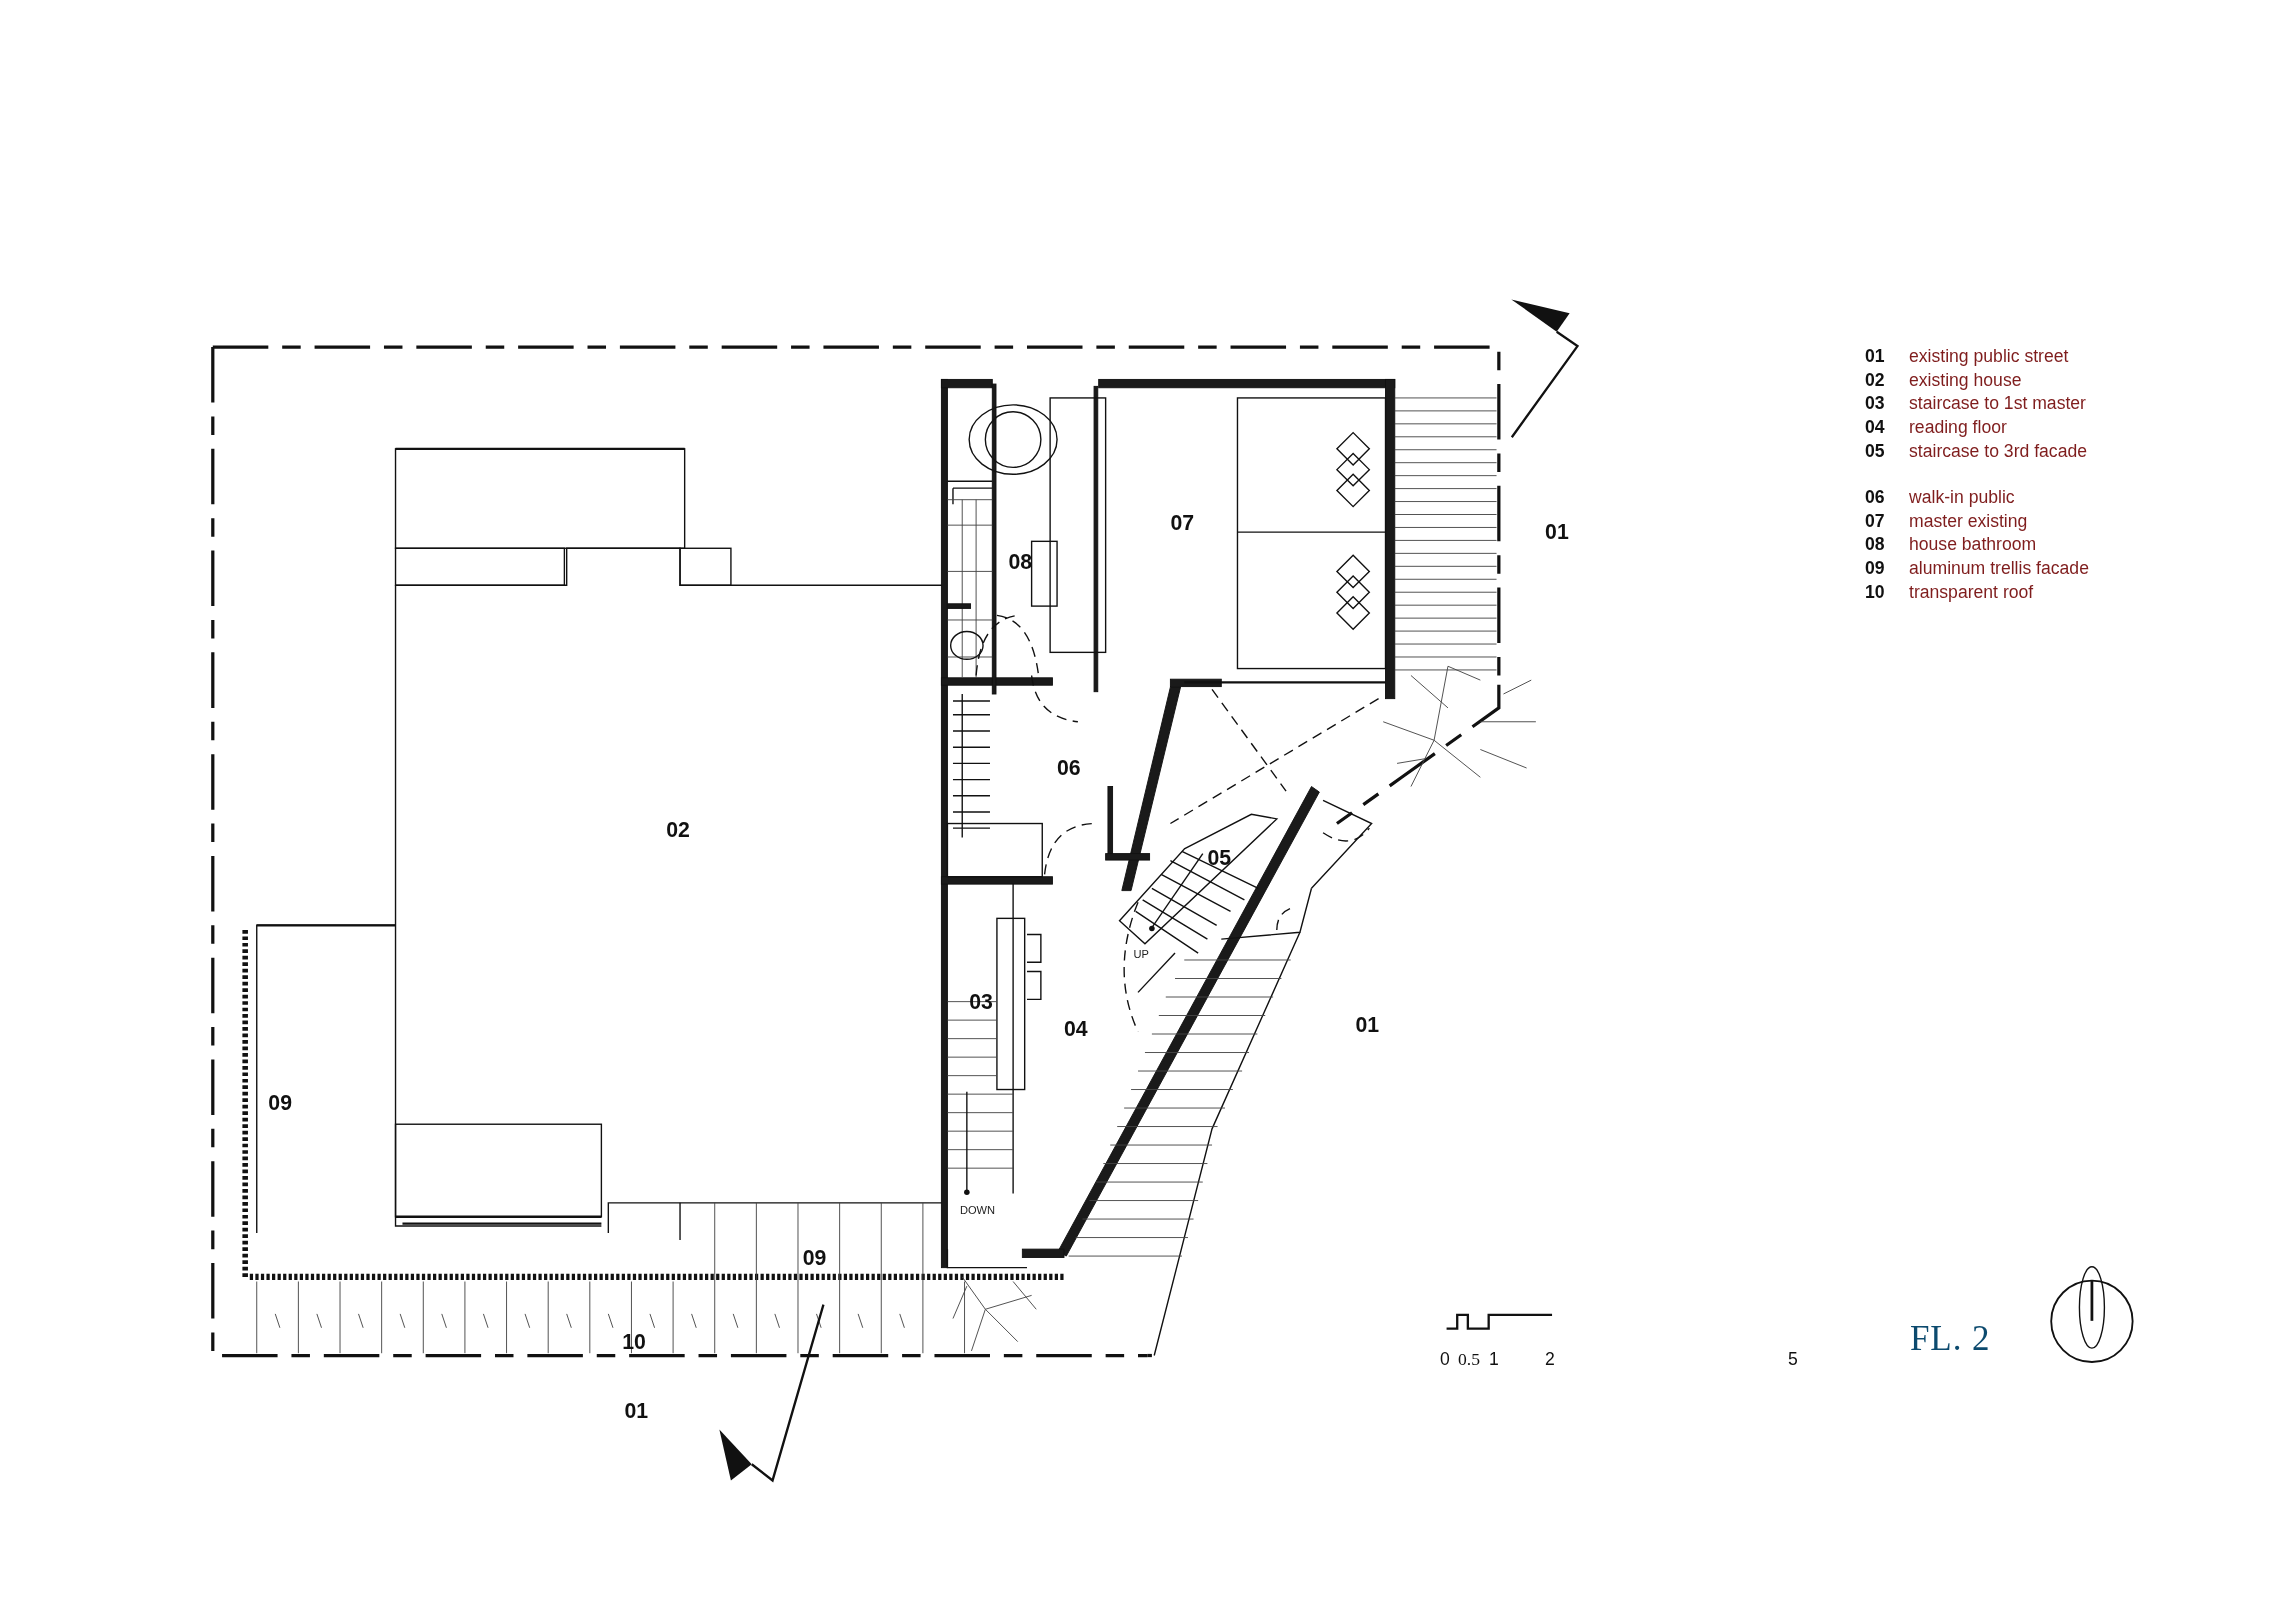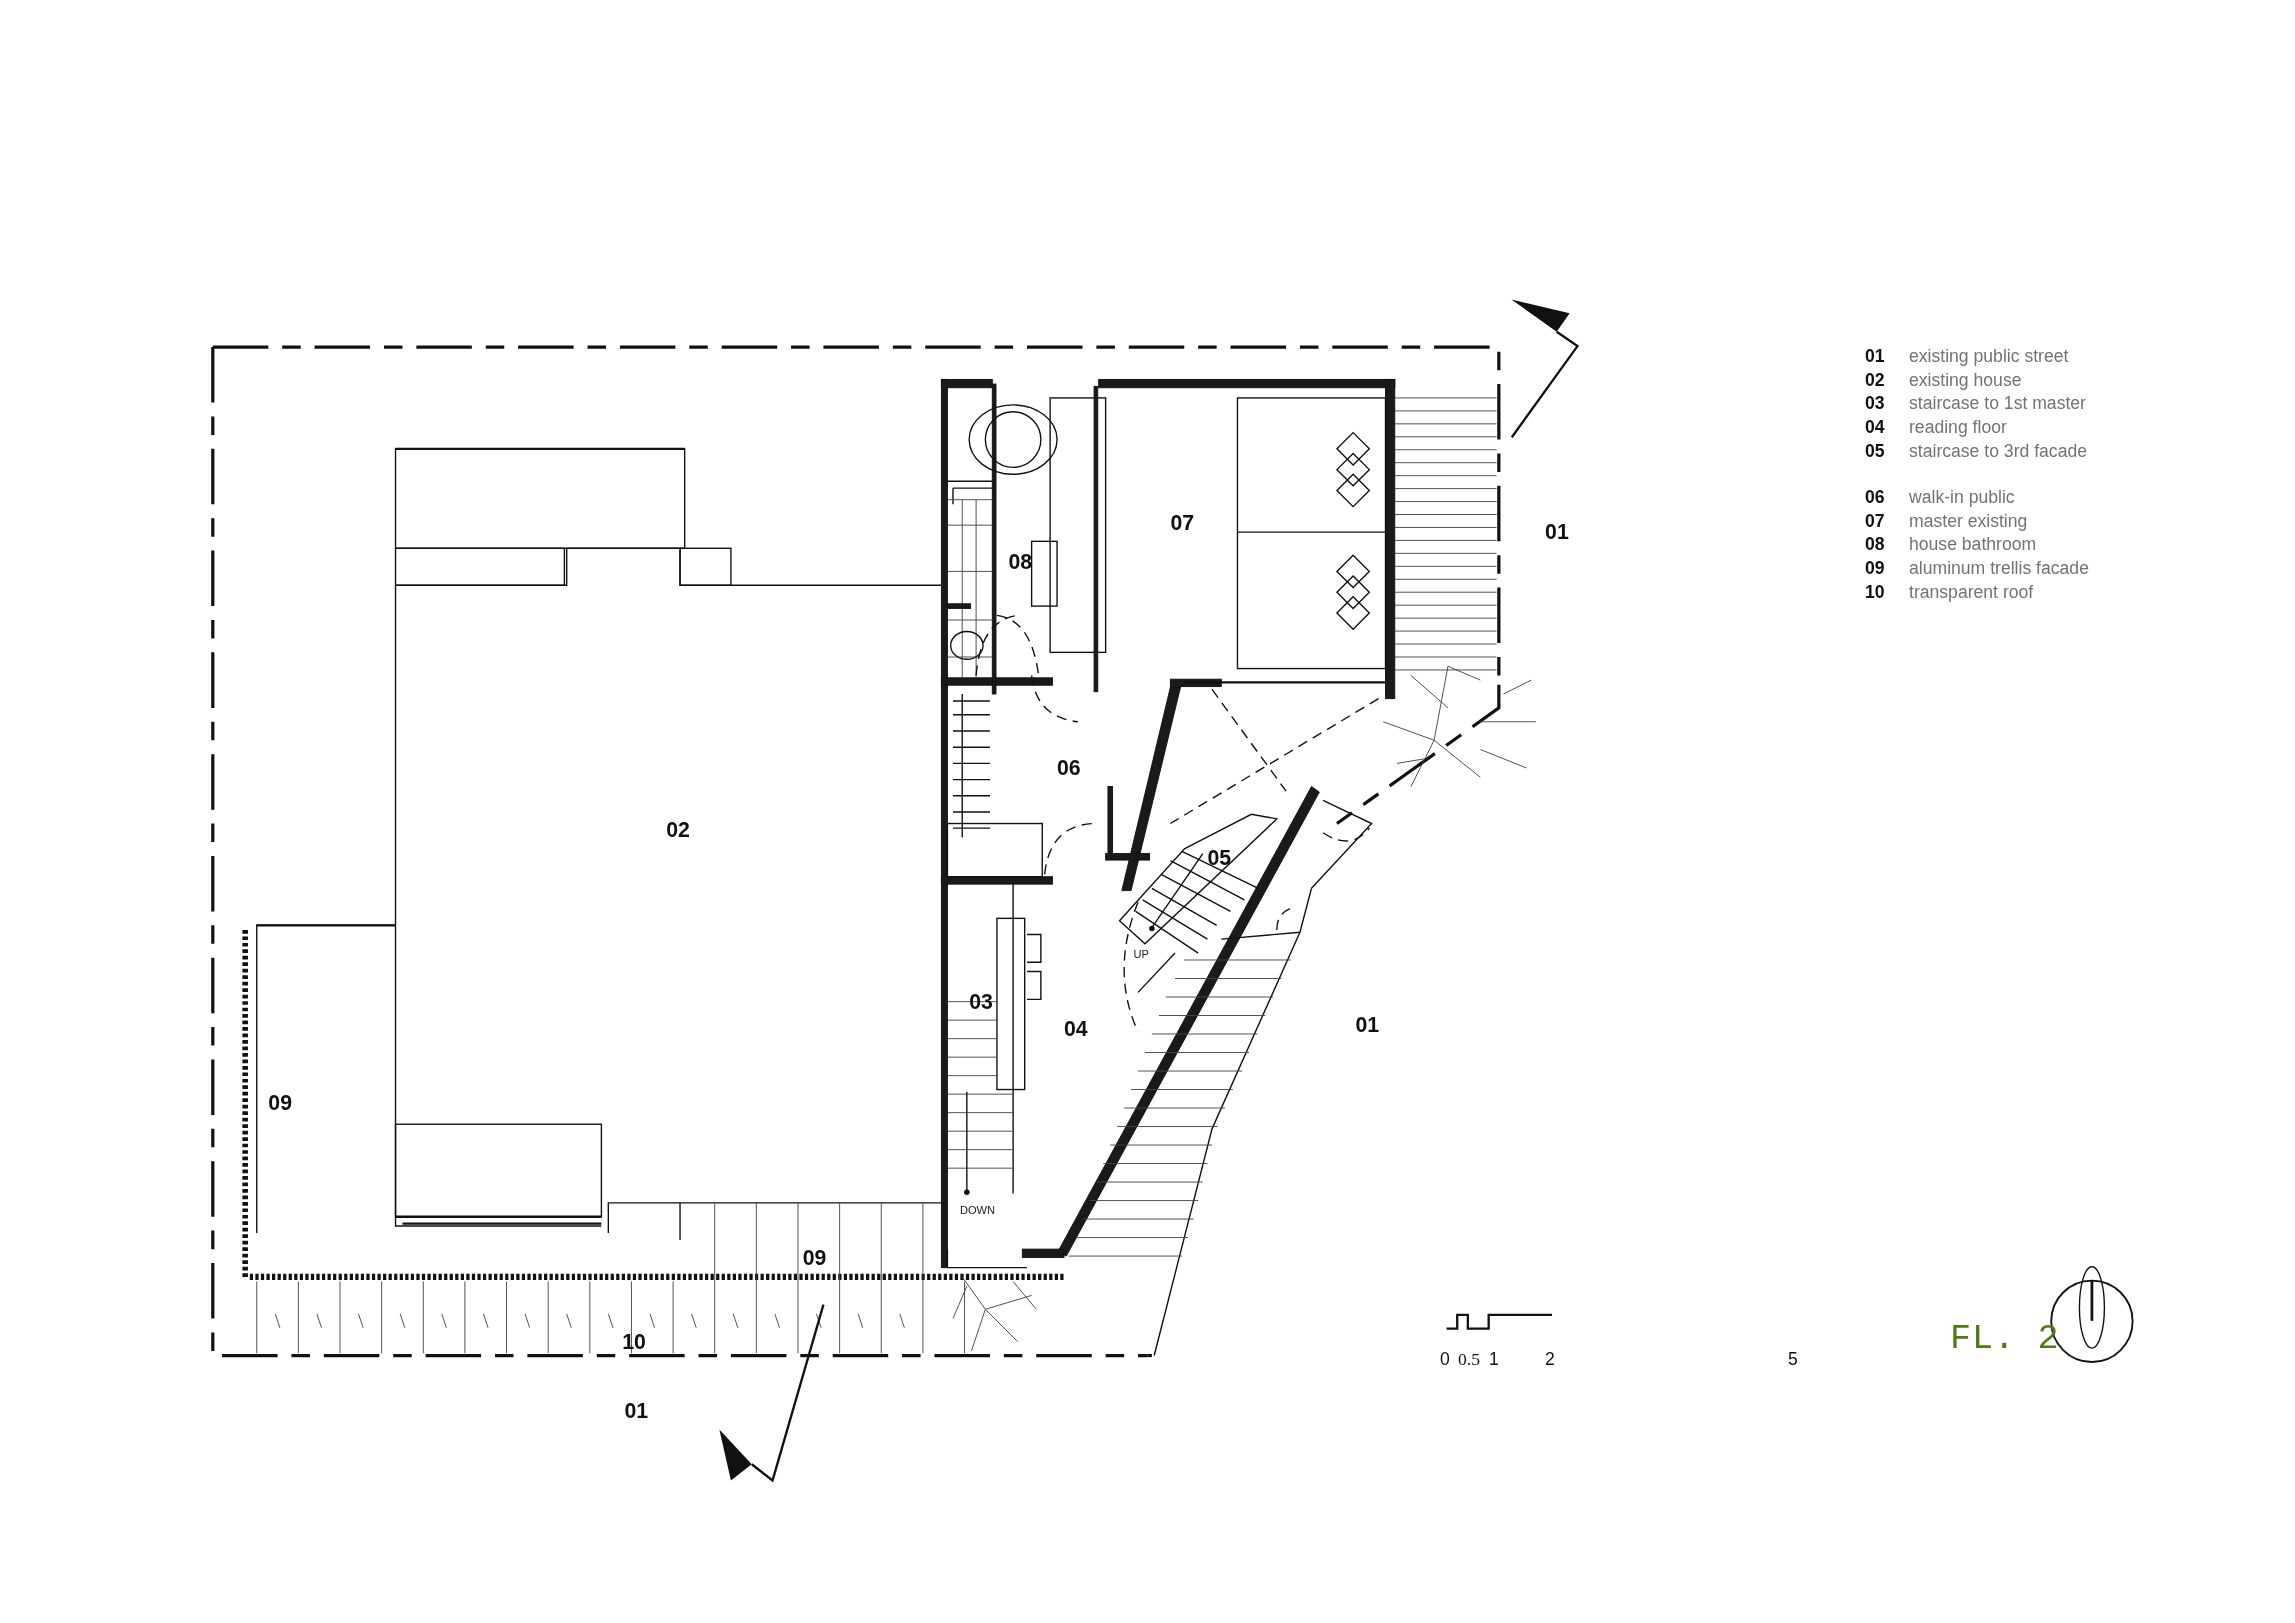--- a/index.html
+++ b/index.html
@@ -9,23 +9,23 @@
   .med{stroke:#111;stroke-width:5;fill:none;}
   .wall{fill:#1a1a1a;stroke:#111;stroke-width:2;}
   .dash{stroke:#111;stroke-width:7;fill:none;stroke-dasharray:120 30 40 30;}
   .dash-thin{stroke:#111;stroke-width:3;fill:none;stroke-dasharray:22 14;}
   .hair{stroke:#444;stroke-width:2;fill:none;}
   .room-label{font-family:"Liberation Sans",sans-serif;font-weight:bold;font-size:46px;fill:#111;}
   .small-label{font-family:"Liberation Sans",sans-serif;font-size:24px;fill:#222;}
   .legend{position:absolute;left:1865px;top:345px;}
   .legend-row{display:flex;height:23.6px;align-items:center;}
   .legend-num{width:44px;font-weight:bold;font-size:17.6px;color:#111;font-family:"Liberation Sans",sans-serif;}
-  .legend-text{font-size:17.6px;color:#737373;font-family:"Liberation Sans",sans-serif;}
+  .legend-text{font-size:17.6px;color:#7f1d1d;font-family:"Liberation Sans",sans-serif;}
   .legend-gap{height:23px;}
-  .title{position:absolute;left:1910px;top:1319px;font-size:35px;color:#4d7c0f;font-family:Liberation Mono, monospace;letter-spacing:0.9px;margin-left:40px;}
+  .title{position:absolute;left:1910px;top:1319px;font-size:35px;color:#0c4a6e;font-family:Liberation Serif, serif;letter-spacing:0.9px;}
   .scale-lbl{position:absolute;top:1349px;font-size:17.6px;color:#111;font-family:"Liberation Sans",sans-serif;}
 </style>
 </head>
 <body>
 
 <svg class="plan" width="2295" height="1623" viewBox="0 0 4961 3508" xmlns="http://www.w3.org/2000/svg">
 
   <g>
     <path class="dash" d="M460 750 L3240 750 L3240 1480"></path>
     <path class="dash" d="M460 750 L460 2930 L2480 2930"></path>

